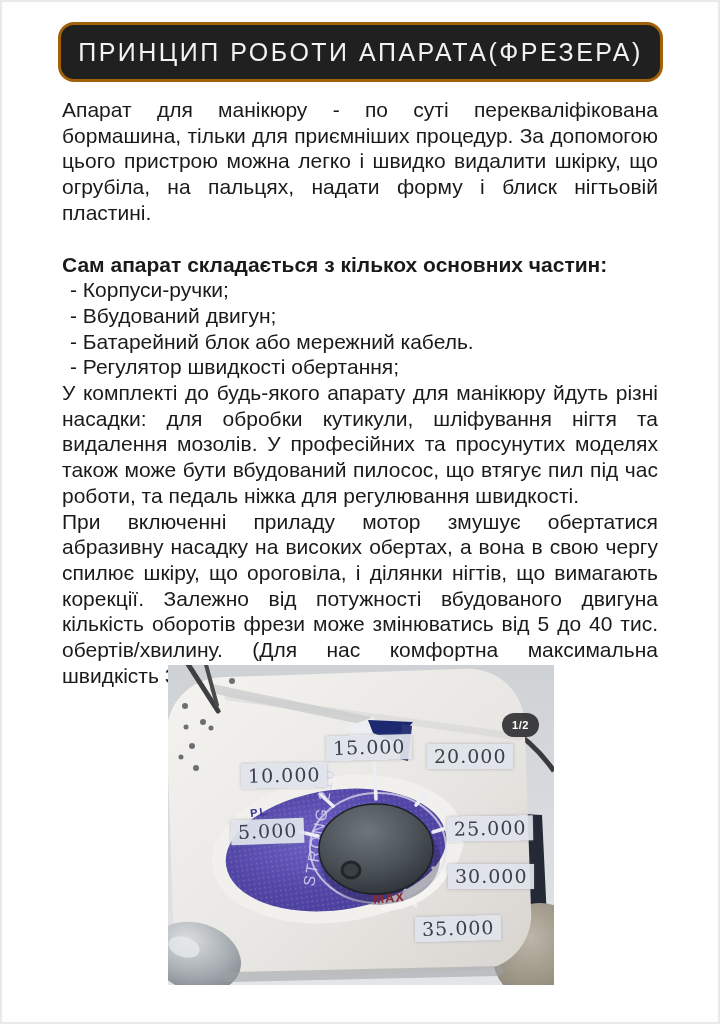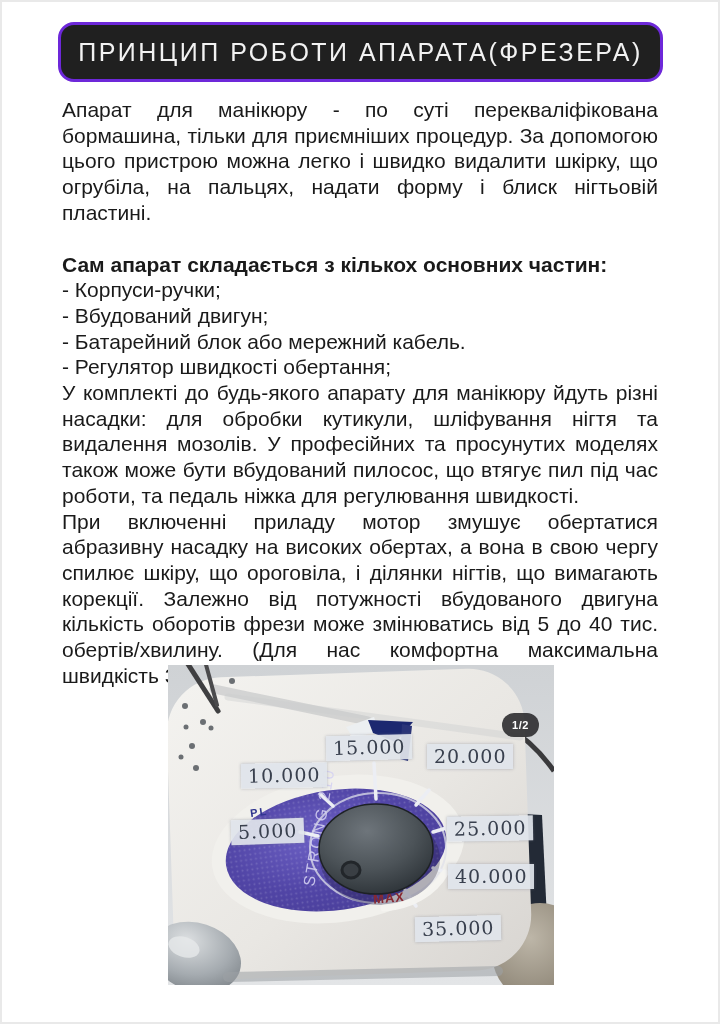--- a/index.html
+++ b/index.html
@@ -9,41 +9,41 @@
     background:#ffffff;
     box-shadow:inset 0 0 0 2px #e9e9e9;
     font-family:"Liberation Sans","DejaVu Sans",sans-serif;
     color:#1a1a1a;
     overflow:hidden;
   }
   
   .title-banner{
     position:absolute;left:58px;top:22px;width:605px;height:60px;
     background:#202020;
-    border:3px solid #6d28d9;
+    border:3px solid #a16207;
     border-radius:16px;
     box-sizing:border-box;
     display:flex;align-items:center;justify-content:center;
   }
   .title-banner span{
     color:#f2f2f2;
     font-size:25px;
     letter-spacing:2.5px;
     font-weight:400;
     white-space:nowrap;
   }
   
   .content{
     position:absolute;left:62px;top:97px;width:596px;
     font-size:21px;line-height:25.7px;
   }
   .content p{margin:0;}
   .justify{text-align:justify;text-justify:inter-word;}
   .parts-heading{font-weight:700;margin-top:26px !important;}
-  .parts-list div{line-height:25.7px;}
+  .parts-list div{line-height:25.7px;margin-left:8px;}
   
   .photo{
     position:absolute;left:168px;top:665px;width:386px;height:320px;
     background:#d6d9db;
     overflow:hidden;
     box-shadow:inset 0 0 6px rgba(0,0,0,.12);
   }
   .photo svg{position:absolute;left:0;top:0;}
   .chip{
     position:absolute;
@@ -185,19 +185,19 @@
       <ellipse cx="28" cy="292" rx="46" ry="34" transform="rotate(18 28 292)" fill="url(#metalGrad)"></ellipse>
       <ellipse cx="16" cy="282" rx="16" ry="10" transform="rotate(18 16 282)" fill="#e6e8ea" opacity="0.8"></ellipse>
       <path d="M60,312 L330,306" stroke="#9ea2a6" stroke-width="10" stroke-linecap="round" opacity="0.55"></path>
     </svg>
 
     <div class="chip chip-5000">5.000</div>
     <div class="chip chip-10000">10.000</div>
     <div class="chip chip-15000">15.000</div>
     <div class="chip chip-20000">20.000</div>
     <div class="chip chip-25000">25.000</div>
-    <div class="chip chip-30000">40.000</div>
+    <div class="chip chip-30000">30.000</div>
     <div class="chip chip-35000">35.000</div>
 
     <div class="pager-badge">1/2</div>
   </div>
 
 </div>
 
 </body></html>

